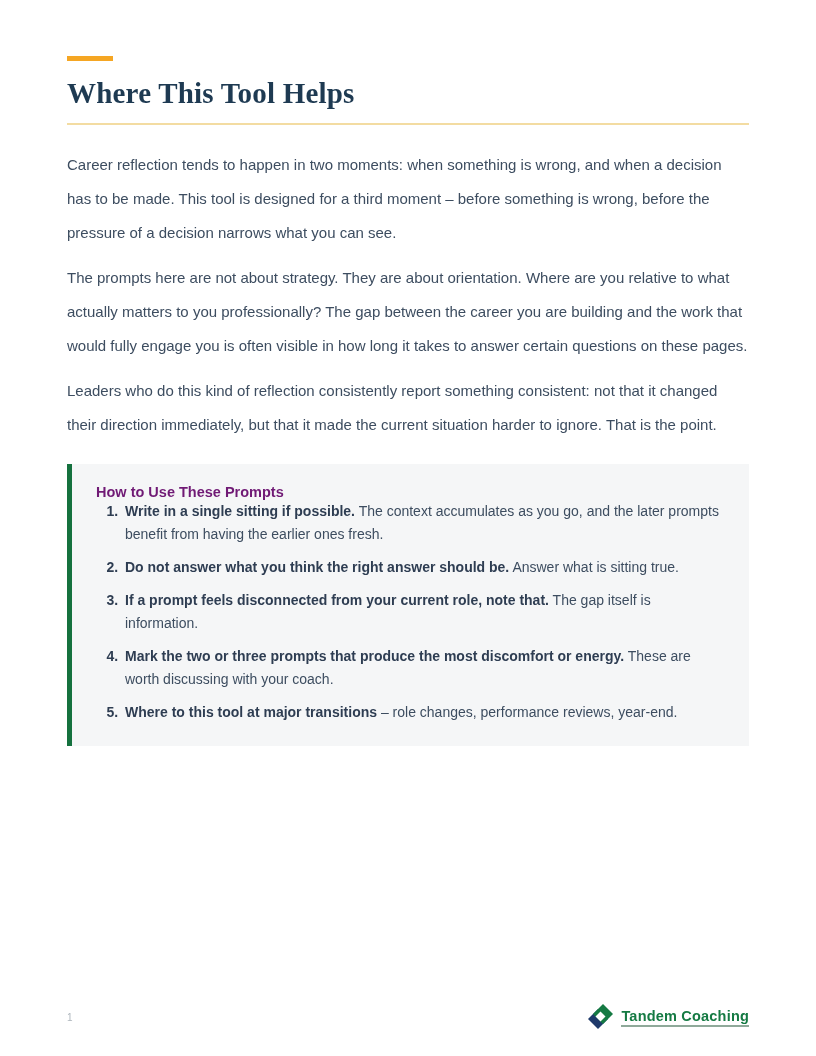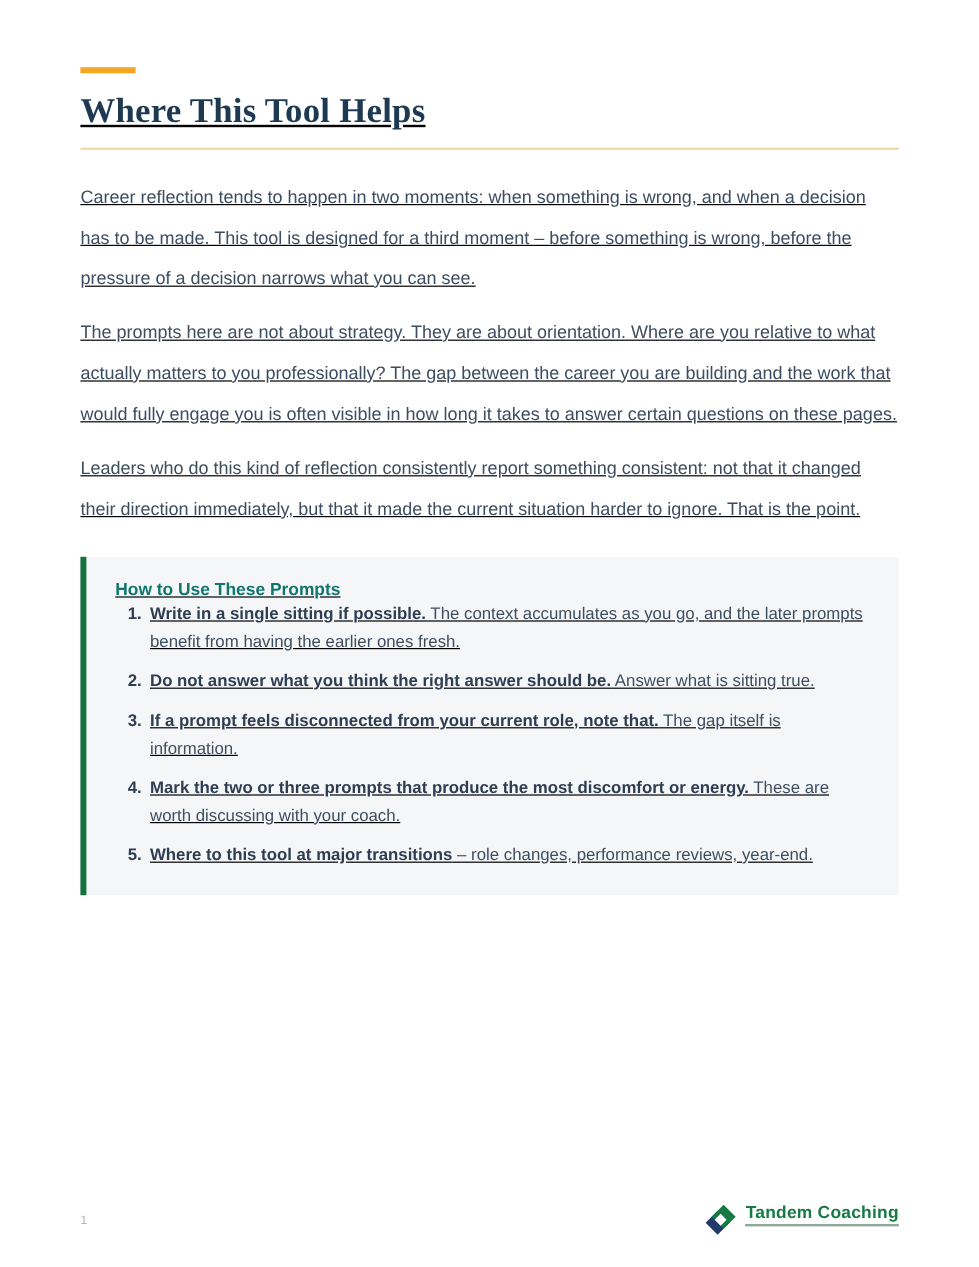--- a/index.html
+++ b/index.html
@@ -11,21 +11,20 @@
     margin: 0 auto;
     background: #ffffff;
     font-family: "Liberation Sans", sans-serif;
     overflow: hidden;
   }
   .content {
     position: absolute;
     left: 67px;
     right: 67px;
     top: 0;
-    text-decoration: underline;
   }
   .kicker-line {
     width: 46px;
     height: 5px;
     background: #F5A623;
     margin-top: 56px;
   }
   h1.page-title {
     font-family: "Liberation Serif", "DejaVu Serif", serif;
     font-weight: 700;
@@ -49,21 +48,21 @@
   }
   .callout {
     margin-top: 22px;
     background: #F5F6F7;
     border-left: 5px solid #15713E;
     padding: 20px 24px 20px 24px;
   }
   .callout-heading {
     font-size: 14.5px;
     font-weight: 700;
-    color: #0f766e;
+    color: #701a75;
     margin: 0;
   }
   ol.callout-list {
     margin: 0 0 0 0;
     padding-left: 26px;
   }
   ol.callout-list li {
     font-size: 14px;
     line-height: 23px;
     color: #3D4D60;
@@ -88,21 +87,21 @@
     display: flex;
     align-items: center;
     justify-content: space-between;
   }
   .page-number {
     font-size: 10px;
     color: #AEB6BD;
   }
   .brand {
     display: flex;
-    align-items: flex-start;
+    align-items: center;
     gap: 7px;
   }
   .brand-name {
     font-size: 14.5px;
     font-weight: 700;
     color: #157A43;
     border-bottom: 2px solid #8FA99A;
     padding-bottom: 1px;
     letter-spacing: 0.2px;
   }

